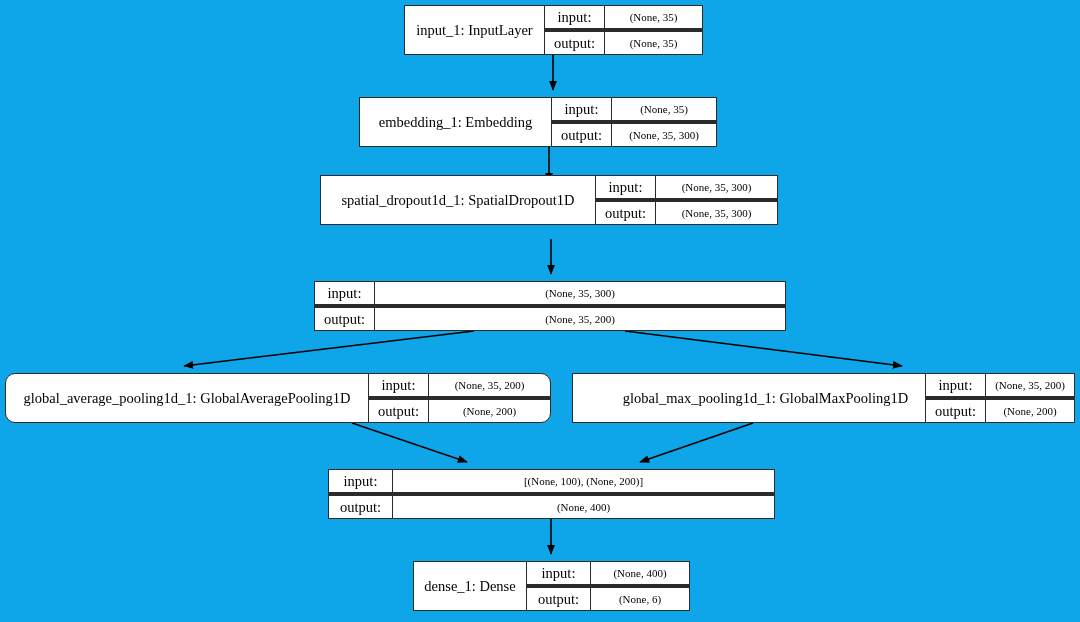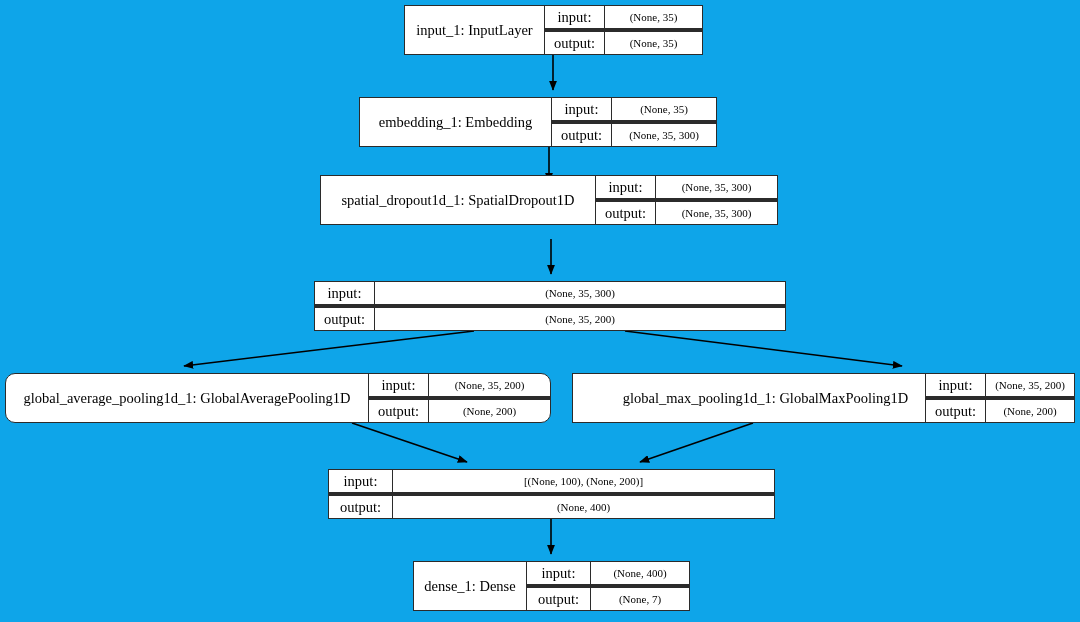--- a/index.html
+++ b/index.html
@@ -196,19 +196,19 @@
       </div>
       <div class="node" style="left: 413px; top: 561px; width: 277px; height: 50px; border-color: rgb(43, 43, 43);">
         <div class="node-name" style="width: 113px; flex: 0 0 113px; border-right-color: rgb(43, 43, 43);">dense_1: Dense</div>
         <div class="io-block">
           <div class="io-row top" style="border-bottom-color: rgb(43, 43, 43);">
             <div class="io-label" style="width: 64px; flex: 0 0 64px; border-right-color: rgb(43, 43, 43);">input:</div>
             <div class="io-shape">(None, 400)</div>
           </div>
           <div class="io-row bottom">
             <div class="io-label" style="width: 64px; flex: 0 0 64px; border-right-color: rgb(43, 43, 43);">output:</div>
-            <div class="io-shape">(None, 7)</div>
+            <div class="io-shape">(None, 6)</div>
           </div>
         </div>
       </div>
     </div>
 
 </div>
 
 </body></html>

